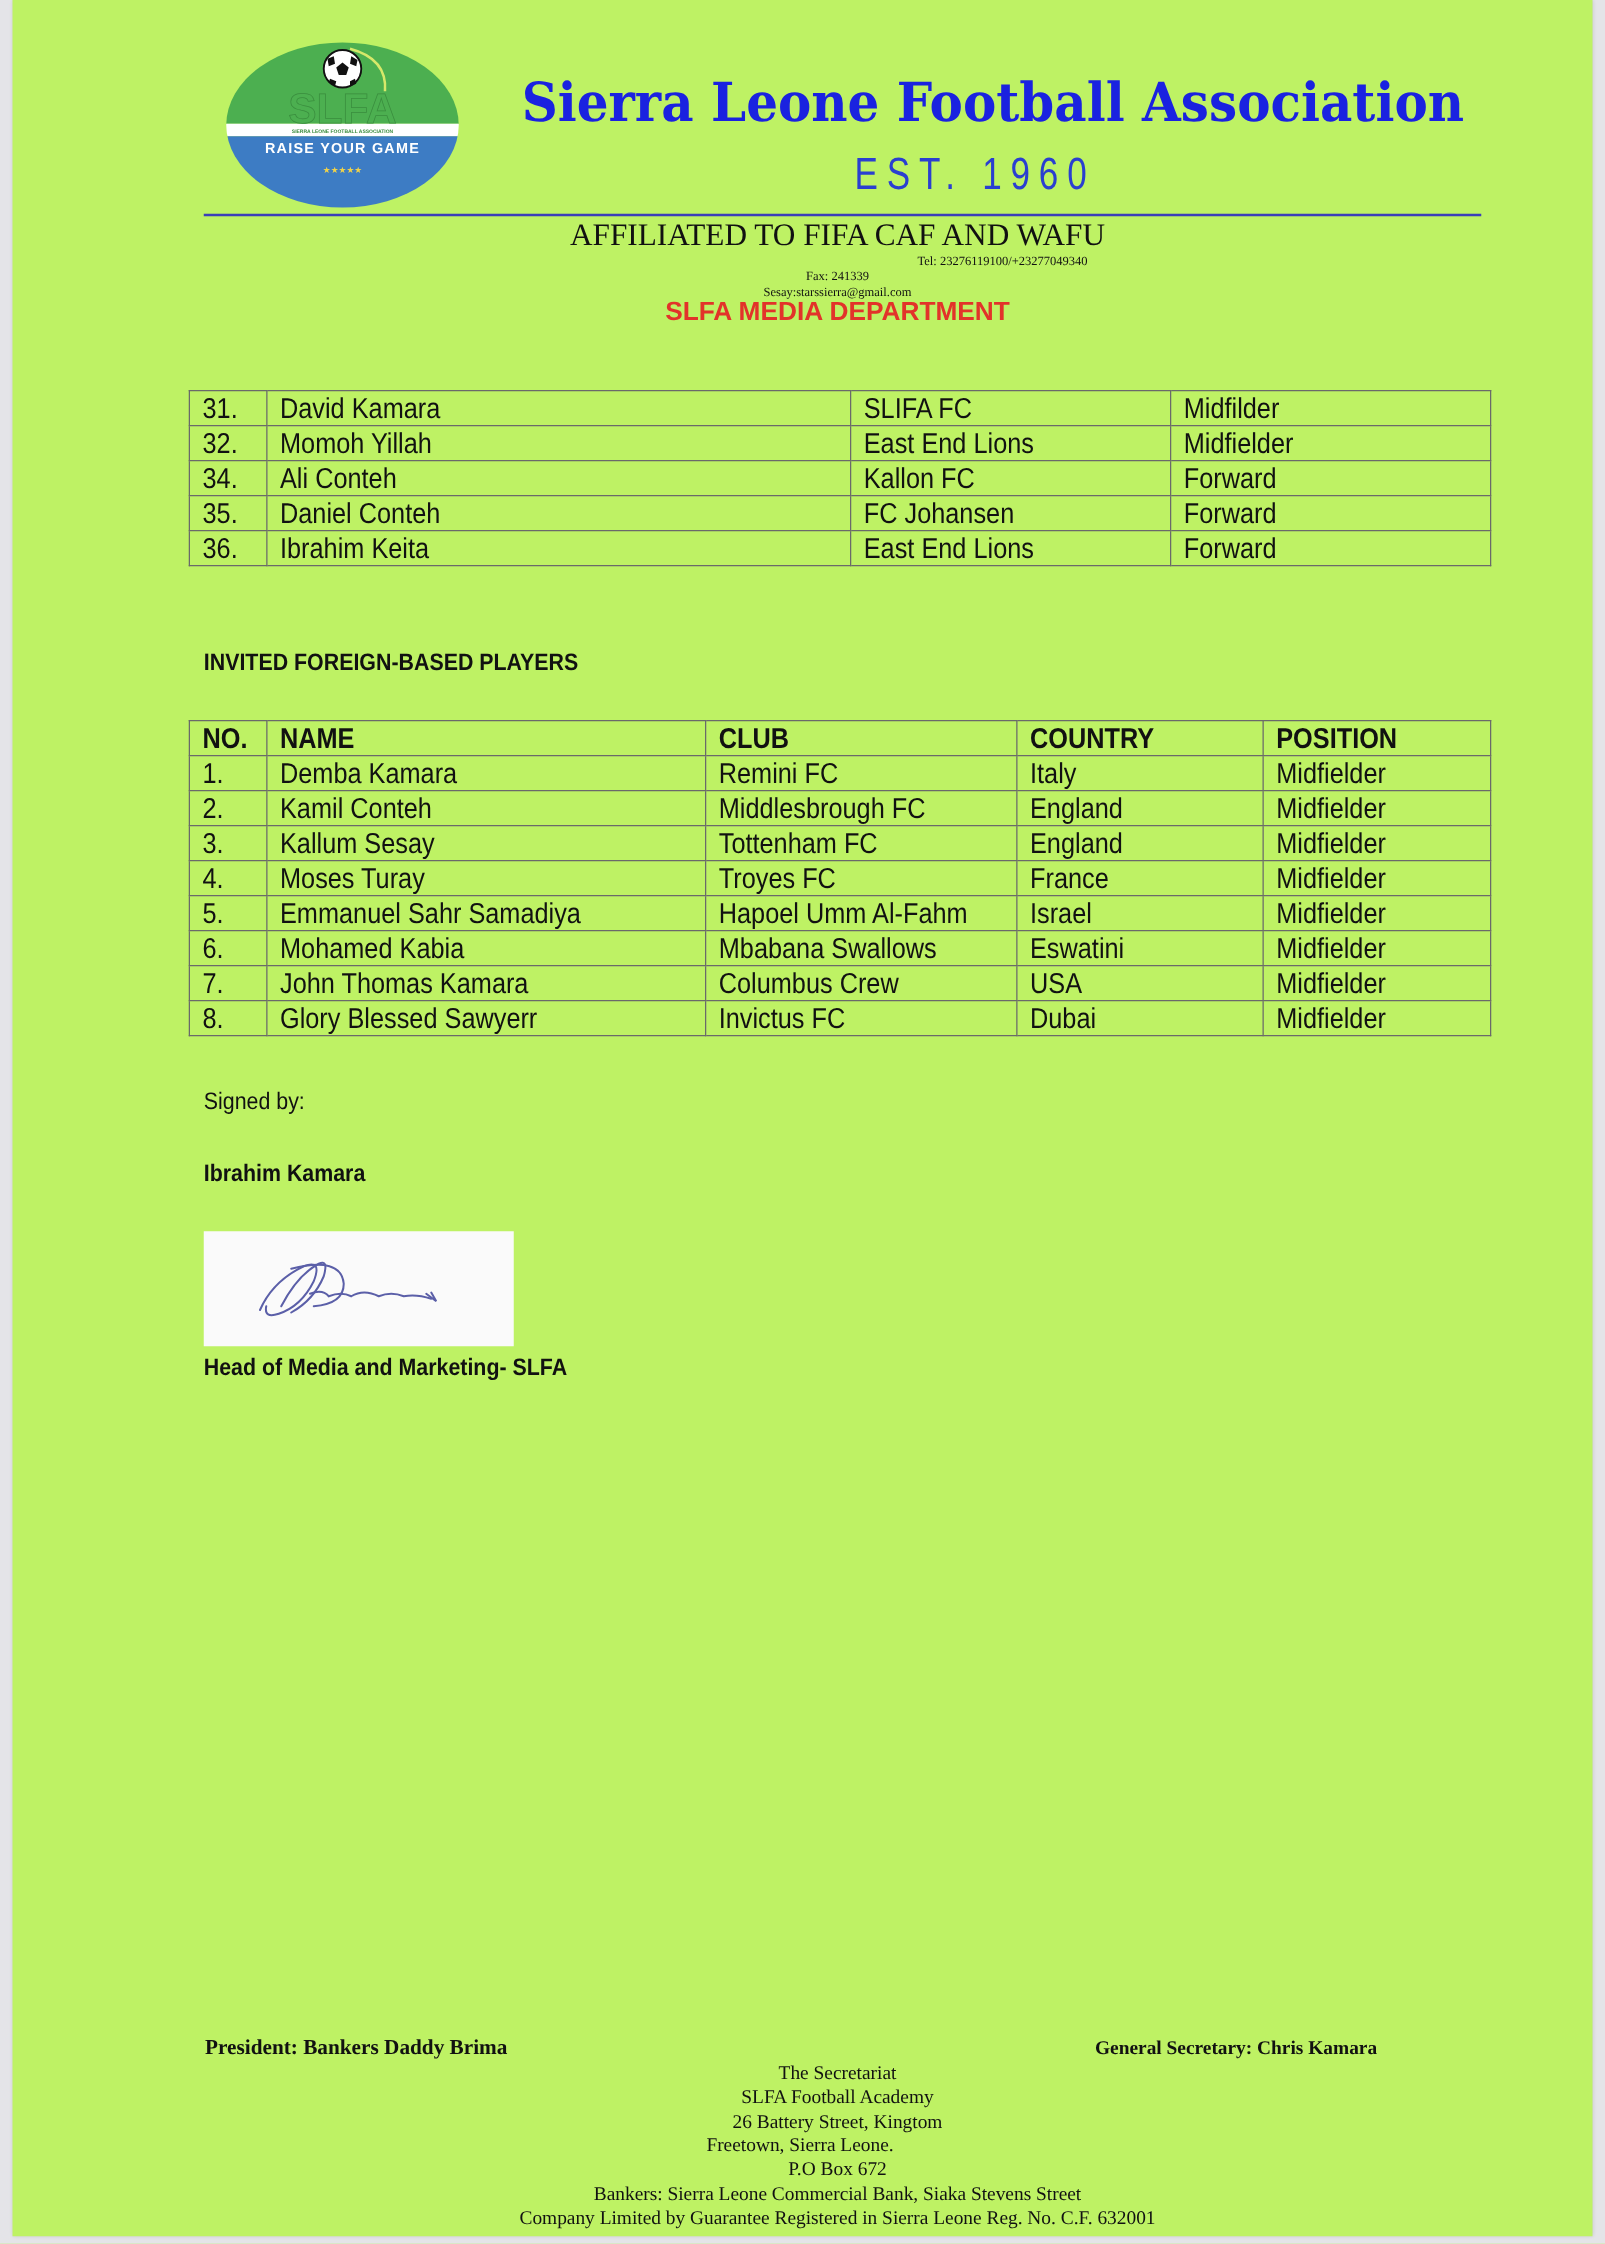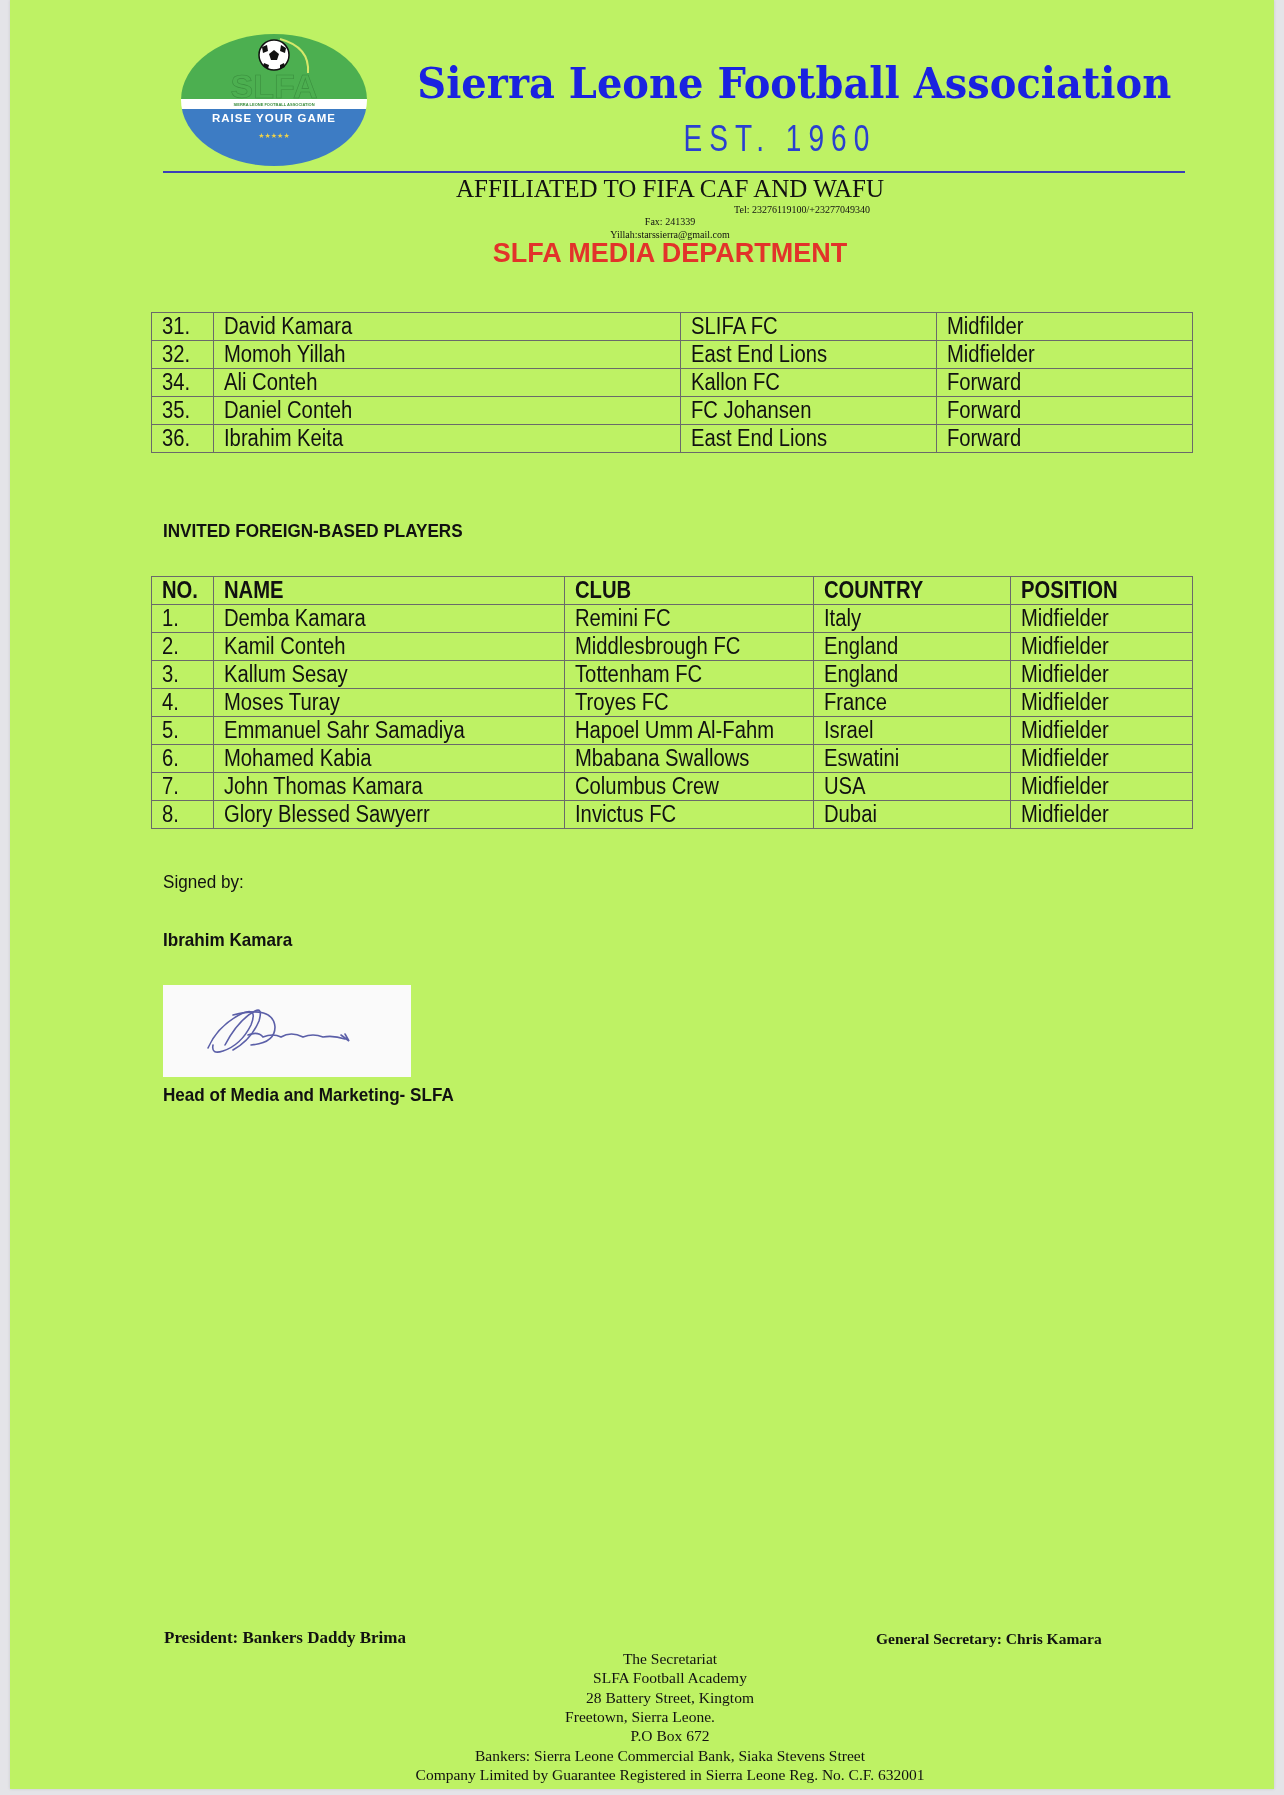--- a/index.html
+++ b/index.html
@@ -41,21 +41,21 @@
       white-space: nowrap;
     }
     .contact {
       left: 460px; width: 400px; text-align: center;
       font-family: "Liberation Serif", serif; font-size: 10px; color: #111;
       white-space: nowrap;
     }
     .media-dept {
       left: 400px; top: 238px; width: 520px; text-align: center;
       font-family: "Liberation Sans", sans-serif; font-weight: bold;
-      font-size: 27px; color: #e2332a; white-space: nowrap;
+      font-size: 21px; color: #e2332a; white-space: nowrap;
     }
 
     
     table.roster {
       position: absolute; border-collapse: collapse;
       font-family: "Liberation Sans", sans-serif; font-size: 23px; color: #111;
     }
     table.roster td, table.roster th {
       border: 1.5px solid #6a6a6a; height: 27px; padding: 0 0 0 10px;
       text-align: left; vertical-align: middle; white-space: nowrap;
@@ -121,21 +121,21 @@
       <text x="94" y="105" text-anchor="middle" font-size="7" fill="#f0d24a">★★★★★</text>
     </svg>
   </div>
 
   <div class="abs org-title">Sierra Leone Football Association</div>
   <div class="abs est">EST. 1960</div>
   <div class="abs rule"></div>
   <div class="abs affil">AFFILIATED TO FIFA CAF AND WAFU</div>
   <div class="abs contact" style="top:204px;text-align:right;">Tel: 23276119100/+23277049340</div>
   <div class="abs contact" style="top:216px;">Fax: 241339</div>
-  <div class="abs contact" style="top:229px;">Yillah:starssierra@gmail.com</div>
+  <div class="abs contact" style="top:229px;">Sesay:starssierra@gmail.com</div>
   <div class="abs media-dept">SLFA MEDIA DEPARTMENT</div>
 
   <table class="roster t1">
     <colgroup>
       <col style="width:62px">
         <col style="width:467px">
         <col style="width:256px">
         <col style="width:256px">
     </colgroup>
     <tbody id="t1-body">
@@ -263,18 +263,18 @@
         <path d="M178 50 L186 56 L182 49"></path>
       </g>
     </svg>
   </div>
   <div class="abs signer-title">Head of Media and Marketing- SLFA</div>
 
   <div class="abs president">President: Bankers Daddy Brima</div>
   <div class="abs gen-sec">General Secretary: Chris Kamara</div>
   <div class="abs addr" style="left:560px; top:1650px; width:200px;">The Secretariat</div>
   <div class="abs addr" style="left:560px; top:1669px; width:200px;">SLFA Football Academy</div>
-  <div class="abs addr" style="left:560px; top:1689px; width:200px;">28 Battery Street, Kingtom</div>
+  <div class="abs addr" style="left:560px; top:1689px; width:200px;">26 Battery Street, Kingtom</div>
   <div class="abs addr" style="left:530px; top:1708px; width:200px;">Freetown, Sierra Leone.</div>
   <div class="abs addr" style="left:560px; top:1727px; width:200px;">P.O Box 672</div>
   <div class="abs addr" style="left:360px; top:1747px; width:600px;">Bankers: Sierra Leone Commercial Bank, Siaka Stevens Street</div>
   <div class="abs addr" style="left:310px; top:1766px; width:700px;">Company Limited by Guarantee Registered in Sierra Leone Reg. No. C.F. 632001</div>
 </div>
 
 </body></html>

